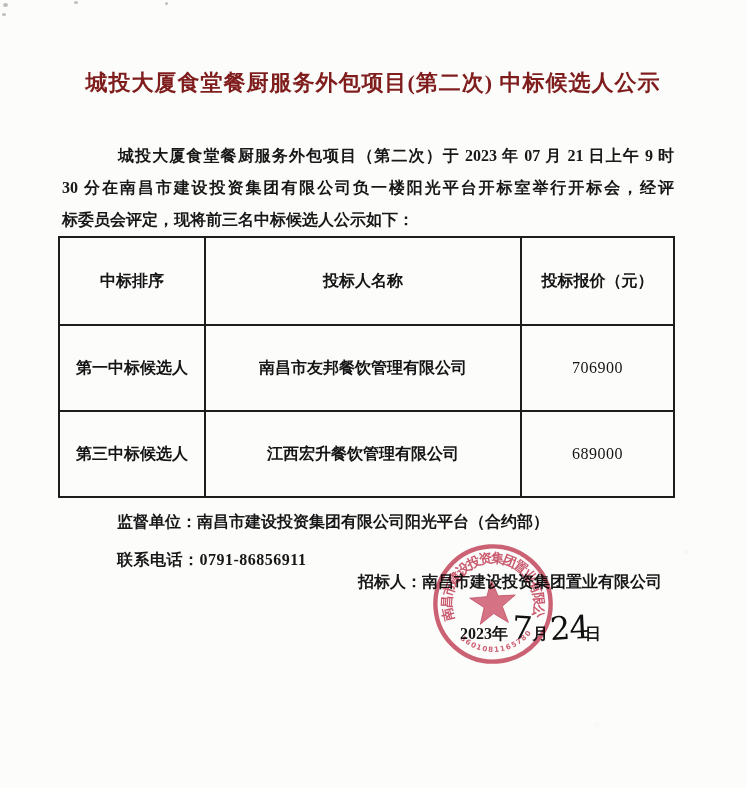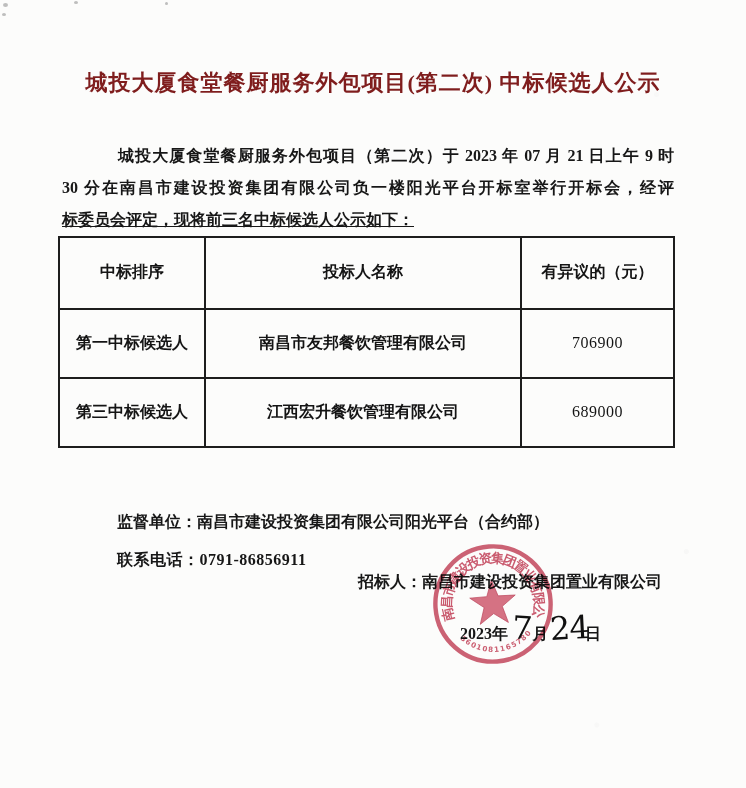--- a/index.html
+++ b/index.html
@@ -18,21 +18,21 @@
   .doc-title{
     position:absolute;top:68px;left:0;width:746px;text-align:center;
     font-size:22px;font-weight:bold;letter-spacing:1px;color:#7f1d1d;
   }
   .doc-number{
     position:absolute;top:110px;left:0;width:746px;text-align:center;
     font-size:16px;font-weight:bold;color:#121212;
   }
   .para{position:absolute;left:62px;width:612px;font-size:16px;font-weight:600;line-height:32px;color:#171717;}
   .para .line{text-align:justify;text-align-last:justify;}
-  .para .line.last{text-align-last:left;text-decoration:underline;}
+  .para .line.last{text-align-last:left;}
   .para .line.indent{padding-left:56px;}
   #intro{top:140px;}
   #notice{top:452px;line-height:30px;}
   .info-line{
     position:absolute;left:117px;font-size:16px;font-weight:bold;color:#171717;white-space:nowrap;
   }
   #supervisor{top:512px;}
   #phone{top:550px;letter-spacing:.5px;text-align:center;}
   #tenderer{left:358px;top:572px;}
   .date-row{
@@ -44,21 +44,21 @@
     color:#101010;letter-spacing:-1px;
   }
   #hand-month{transform:rotate(4deg);margin:0 1px 0 4px;}
   #hand-day{transform:rotate(-3deg);margin:0 -4px 0 2px;}
   table.bid{
     position:absolute;left:58px;top:236px;width:615px;height:212px;
     border-collapse:collapse;table-layout:fixed;
   }
   table.bid td,table.bid th{
     border:2px solid #1d1d1d;text-align:center;vertical-align:middle;
-    font-size:16px;color:#141414;padding:0;
+    font-size:16px;color:#141414;padding:16px;
   }
   table.bid th{font-weight:bold;height:54px;}
   table.bid td{height:52px;}
   td.rank,td.bidder{font-weight:bold;}
   td.price{font-family:"Liberation Serif","DejaVu Serif",serif;font-weight:normal;font-size:15px;letter-spacing:.5px;}
   .seal{
     position:absolute;left:413px;top:524px;width:160px;height:160px;
     mix-blend-mode:multiply;opacity:.9;transform:rotate(-4deg);
     pointer-events:none;
   }
@@ -84,21 +84,21 @@
   <table class="bid">
     <colgroup>
         <col style="width:146px">
         <col style="width:316px">
         <col style="width:153px">
       </colgroup>
     <tbody>
         <tr>
       <th>中标排序</th>
       <th>投标人名称</th>
-      <th>有异议的（元）</th>
+      <th>投标报价（元）</th>
     </tr>
     <tr>
       <td class="rank">第一中标候选人</td>
       <td class="bidder">南昌市友邦餐饮管理有限公司</td>
       <td class="price">706900</td>
     </tr>
     <tr>
       <td class="rank">第三中标候选人</td>
       <td class="bidder">江西宏升餐饮管理有限公司</td>
       <td class="price">689000</td>

